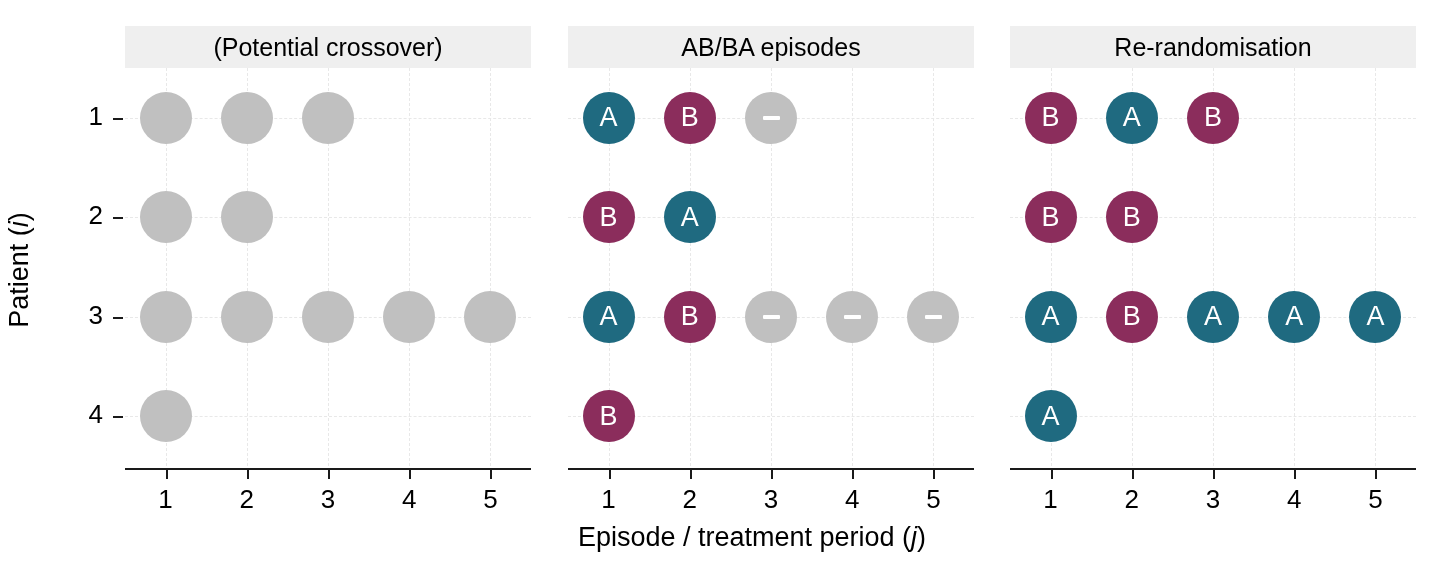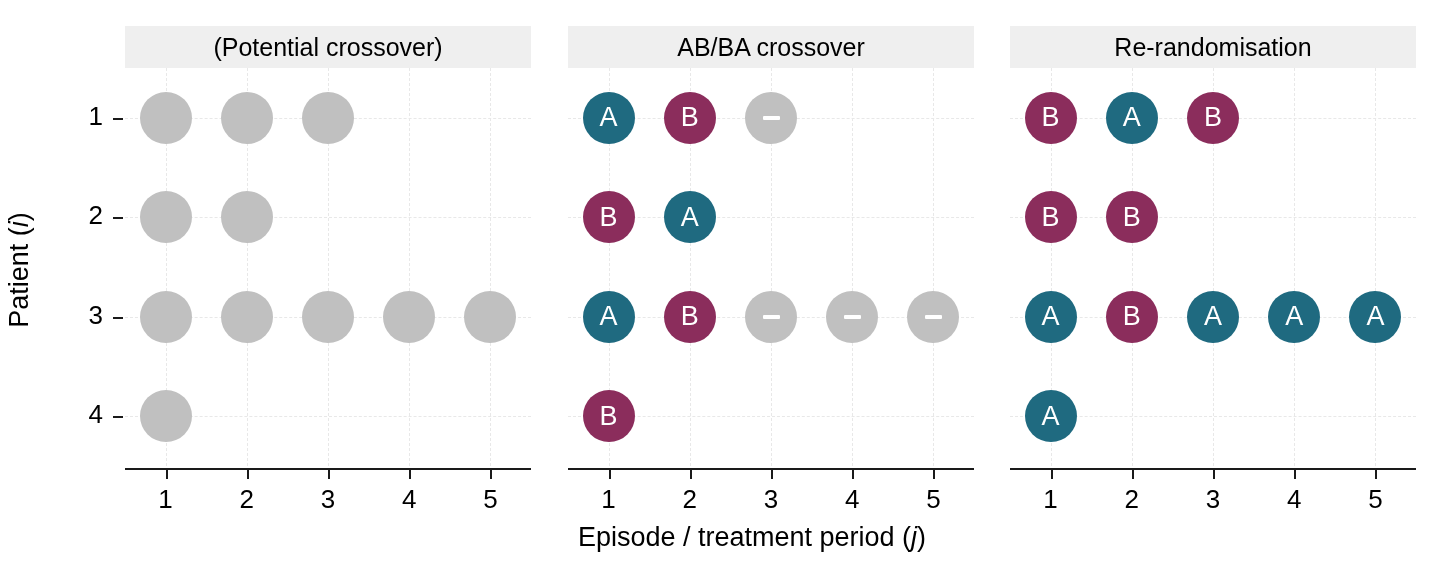--- a/index.html
+++ b/index.html
@@ -192,21 +192,21 @@
         <div class="pt blank" style="left: 121.8px; top: 217.25px; background: rgb(192, 192, 192);"></div>
         <div class="pt blank" style="left: 40.6px; top: 316.75px; background: rgb(192, 192, 192);"></div>
         <div class="pt blank" style="left: 121.8px; top: 316.75px; background: rgb(192, 192, 192);"></div>
         <div class="pt blank" style="left: 203px; top: 316.75px; background: rgb(192, 192, 192);"></div>
         <div class="pt blank" style="left: 284.2px; top: 316.75px; background: rgb(192, 192, 192);"></div>
         <div class="pt blank" style="left: 365.4px; top: 316.75px; background: rgb(192, 192, 192);"></div>
         <div class="pt blank" style="left: 40.6px; top: 416.25px; background: rgb(192, 192, 192);"></div>
       </div>
       <div class="panel" style="left: 568px; top: 0px; width: 406px;">
         <div class="panel-strip" style="left: 0px; top: 26px; width: 406px;">
-          <span>AB/BA crossover</span>
+          <span>AB/BA episodes</span>
         </div>
         <div class="grid-v" style="left: 40.6px; top: 68px; height: 398px;"></div>
         <div class="grid-v" style="left: 121.8px; top: 68px; height: 398px;"></div>
         <div class="grid-v" style="left: 203px; top: 68px; height: 398px;"></div>
         <div class="grid-v" style="left: 284.2px; top: 68px; height: 398px;"></div>
         <div class="grid-v" style="left: 365.4px; top: 68px; height: 398px;"></div>
         <div class="grid-h" style="left: 0px; width: 406px; top: 117.75px;"></div>
         <div class="grid-h" style="left: 0px; width: 406px; top: 217.25px;"></div>
         <div class="grid-h" style="left: 0px; width: 406px; top: 316.75px;"></div>
         <div class="grid-h" style="left: 0px; width: 406px; top: 416.25px;"></div>

